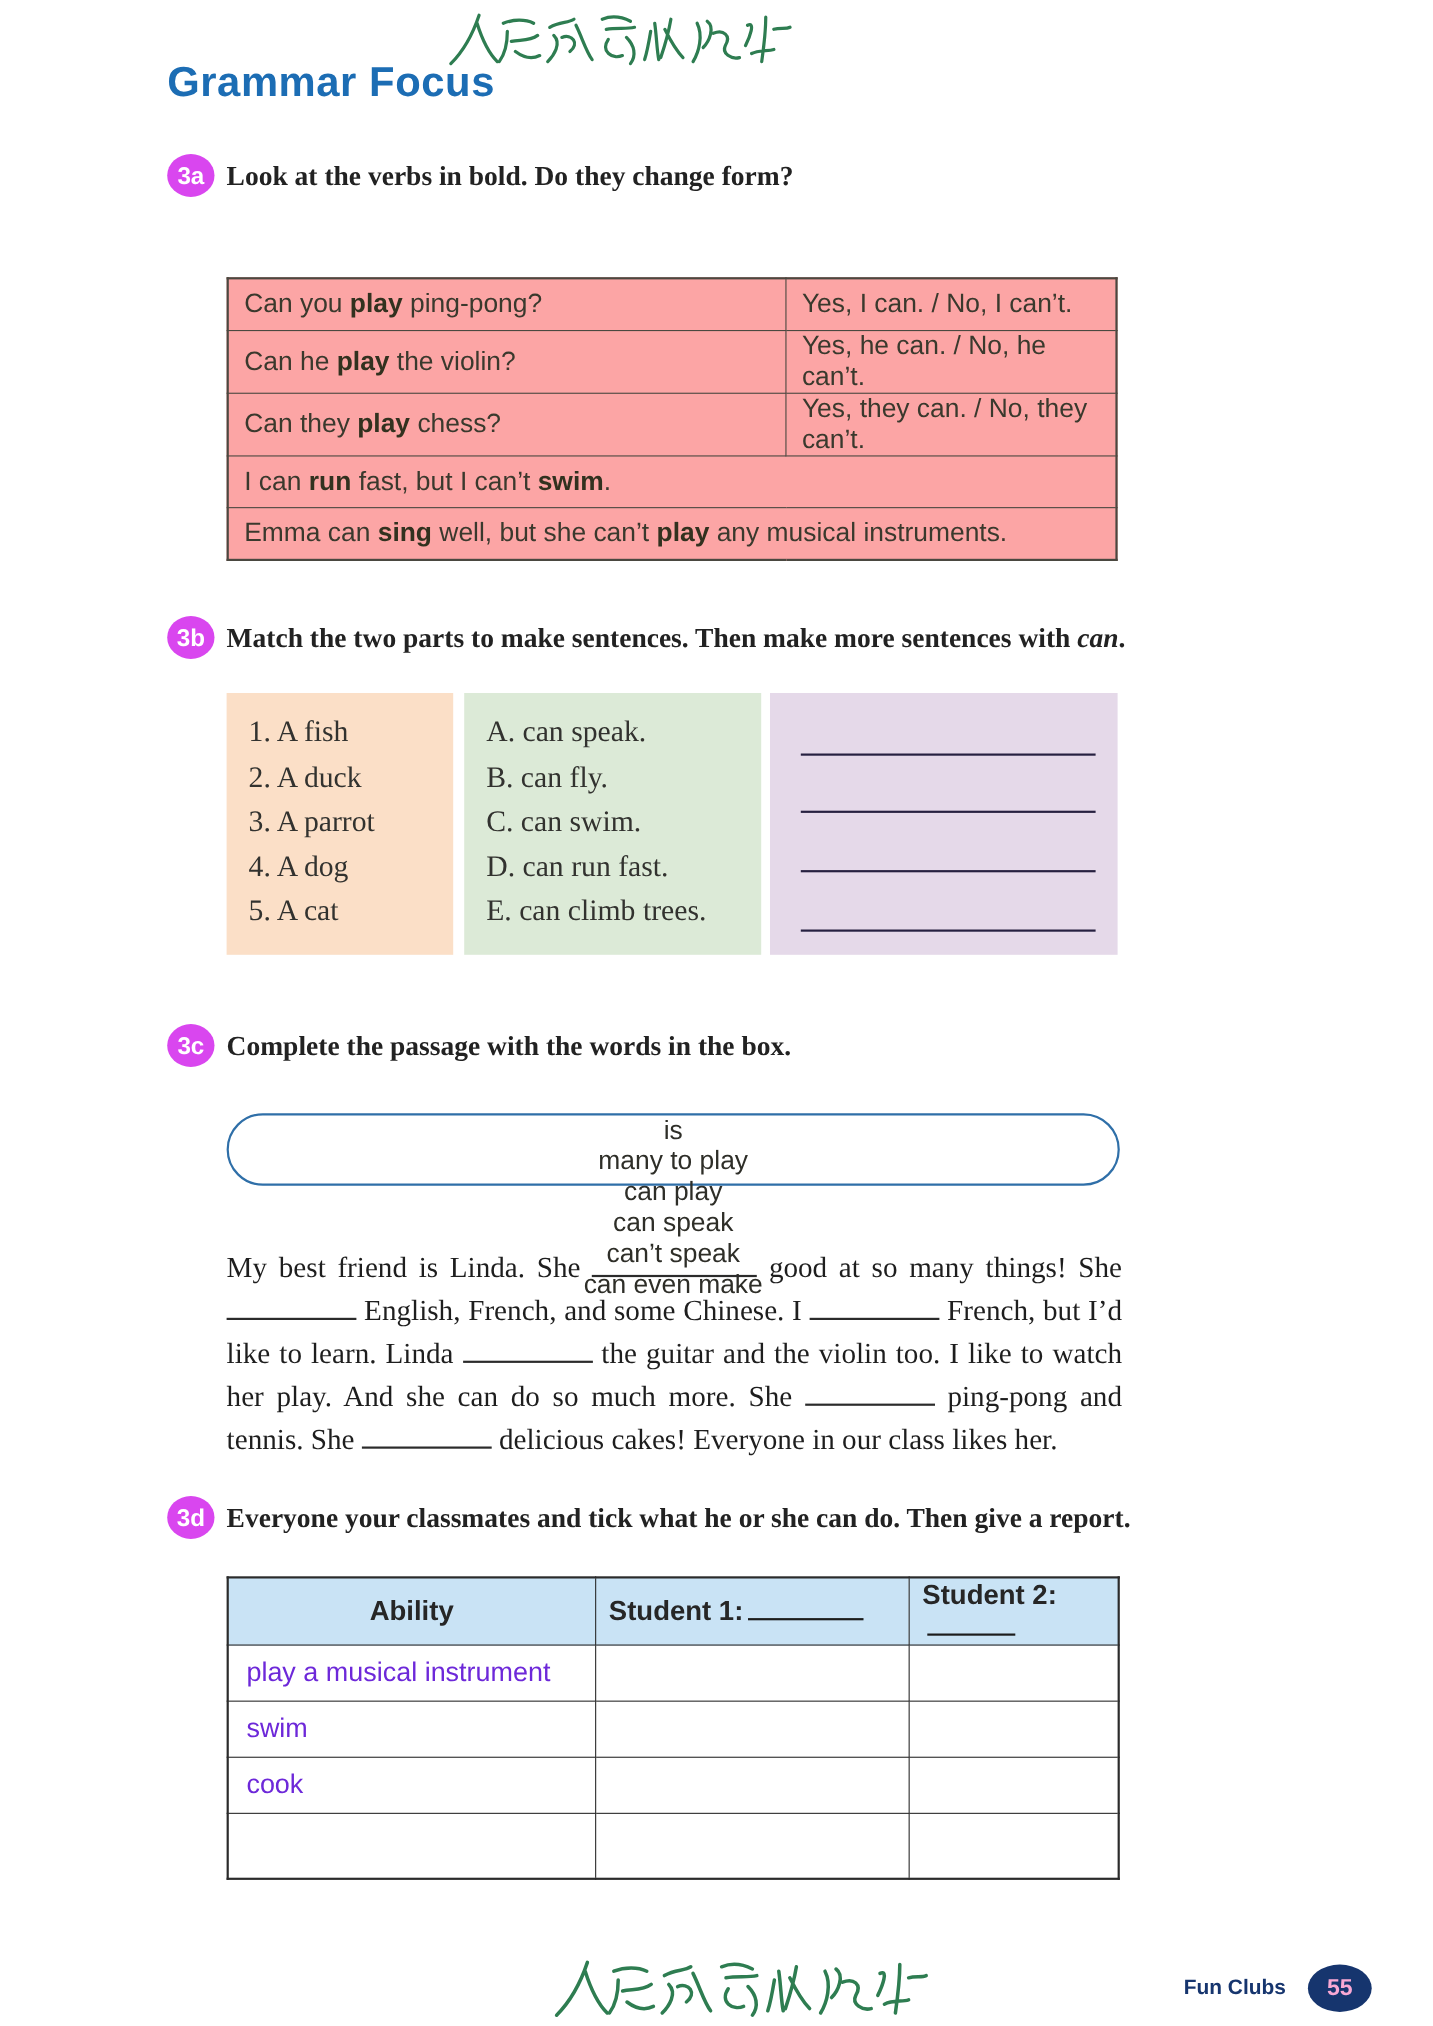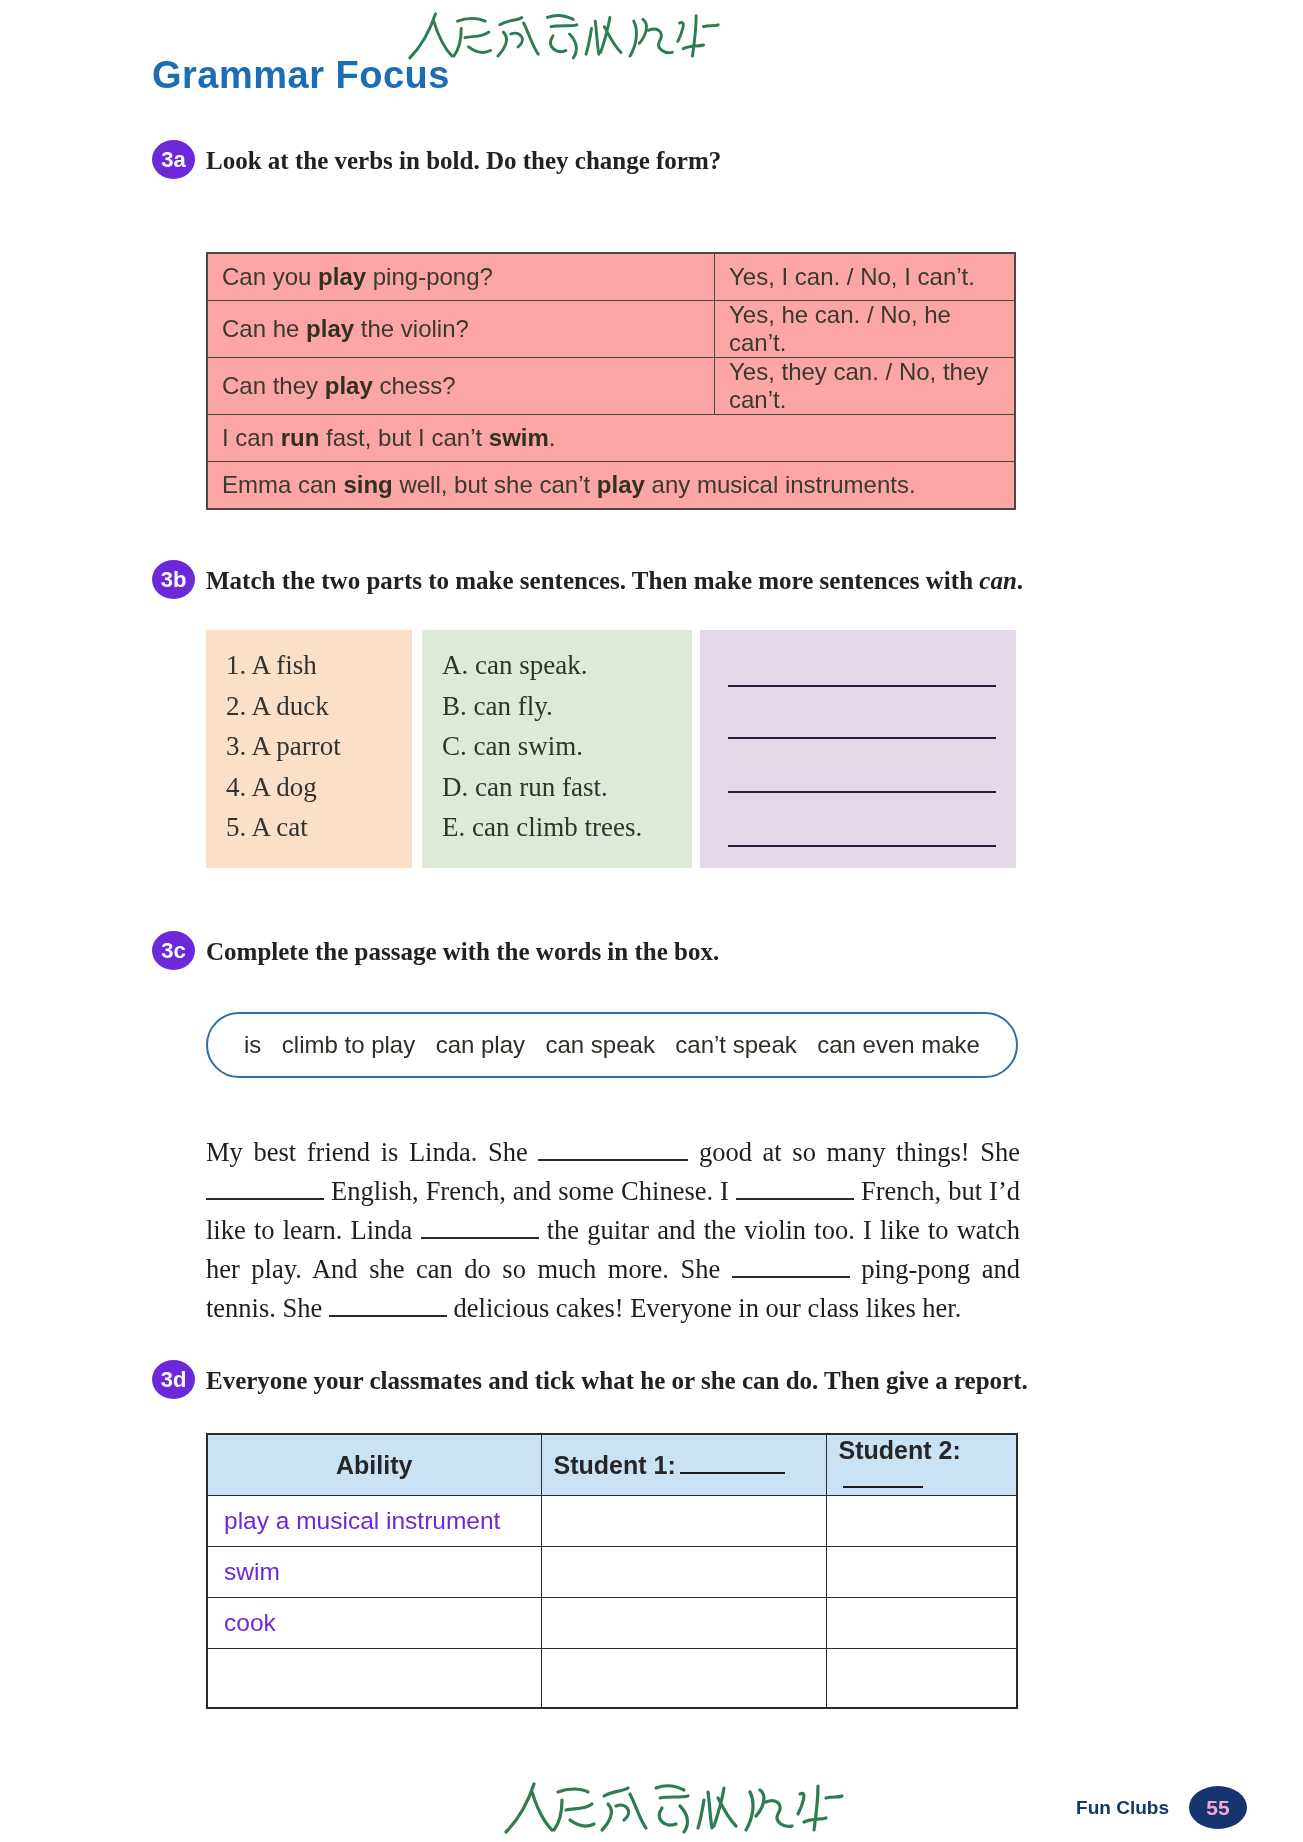--- a/index.html
+++ b/index.html
@@ -12,21 +12,21 @@
   #wm-top{left:408px;top:6px;width:312px;height:56px;}
   #wm-bottom{left:478px;top:1776px;width:392px;height:60px;}
   .wm svg{width:100%;height:100%;}
 
   
   #page-title{position:absolute;left:152px;top:54px;font-weight:bold;font-size:38px;
               color:#1c6db4;letter-spacing:.5px;}
 
   
   .badge{position:absolute;left:152px;width:43px;height:39px;border-radius:50%;
-         background:#6d28d9;color:#fff;font-weight:bold;font-size:22px;
+         background:#d946ef;color:#fff;font-weight:bold;font-size:22px;
          display:flex;align-items:center;justify-content:center;}
   #b3a{top:140px}#b3b{top:560px}#b3c{top:931px}#b3d{top:1360px}
 
   
   .sec-heading{position:absolute;left:206px;font-family:"Liberation Serif",serif;
                font-weight:bold;font-size:25px;color:#222;white-space:nowrap;}
   #h3a{top:147px}#h3b{top:567px}#h3c{top:938px}#h3d{top:1367px}
   .sec-heading em{font-style:italic;}
 
   
@@ -46,21 +46,21 @@
   #box-right{left:700px;width:316px;background:#e5d9e9;}
   .mbox ul{list-style:none;margin:0;padding:15px 10px 0 20px;}
   .mbox li{line-height:40.5px;white-space:nowrap;}
   .answer-line{position:absolute;left:28px;right:20px;border-bottom:2px solid #262040;height:0;}
   .al1{top:55px}.al2{top:107px}.al3{top:161px}.al4{top:215px}
 
   
   #wordbank{position:absolute;left:206px;top:1012px;width:812px;height:66px;
             box-sizing:border-box;border:2px solid #2f6fa8;border-radius:34px;
             display:flex;align-items:center;justify-content:space-between;
-            padding:0 36px;font-size:24px;color:#2e2e28;background:#fff;}
+            padding:0 36px;font-size:24px;color:#2e2e28;background:#fff;flex-direction:column;}
   #wordbank span{white-space:nowrap;}
 
   
   #passage{position:absolute;left:206px;top:1106px;width:814px;
            font-family:"Liberation Serif",serif;font-size:26.5px;line-height:39px;
            text-align:justify;color:#1e1e1e;}
   .blank{display:inline-block;border-bottom:2px solid #2b2b2b;height:14px;}
   .blank.lg{width:150px}.blank.md{width:118px}
   .blank.hdr{width:105px;border-color:#1c1c1c;margin-left:4px;}
   .blank.hdr2{width:80px;border-color:#1c1c1c;margin-left:4px;}
@@ -152,21 +152,21 @@
     <div class="answer-line al2"></div>
     <div class="answer-line al3"></div>
     <div class="answer-line al4"></div>
   </div>
 
   <div class="badge" id="b3c">3c</div>
   <div class="sec-heading" id="h3c">Complete the passage with the words in the box.</div>
 
   <div id="wordbank">
     <span>is</span>
-    <span>climb to play</span>
+    <span>many to play</span>
     <span>can play</span>
     <span>can speak</span>
     <span>can’t speak</span>
     <span>can even make</span>
   </div>
 
   <p id="passage"><span>My best friend is Linda. She </span><span class="blank lg"></span><span> good at so many things! She </span><span class="blank md"></span><span> English, French, and some Chinese. I </span><span class="blank md"></span><span> French, but I’d like to learn. Linda </span><span class="blank md"></span><span> the guitar and the violin too. I like to watch her play. And she can do so much more. She </span><span class="blank md"></span><span> ping-pong and tennis. She </span><span class="blank md"></span><span> delicious cakes! Everyone in our class likes her.</span></p>
 
   <div class="badge" id="b3d">3d</div>
   <div class="sec-heading" id="h3d">Everyone your classmates and tick what he or she can do. Then give a report.</div>

